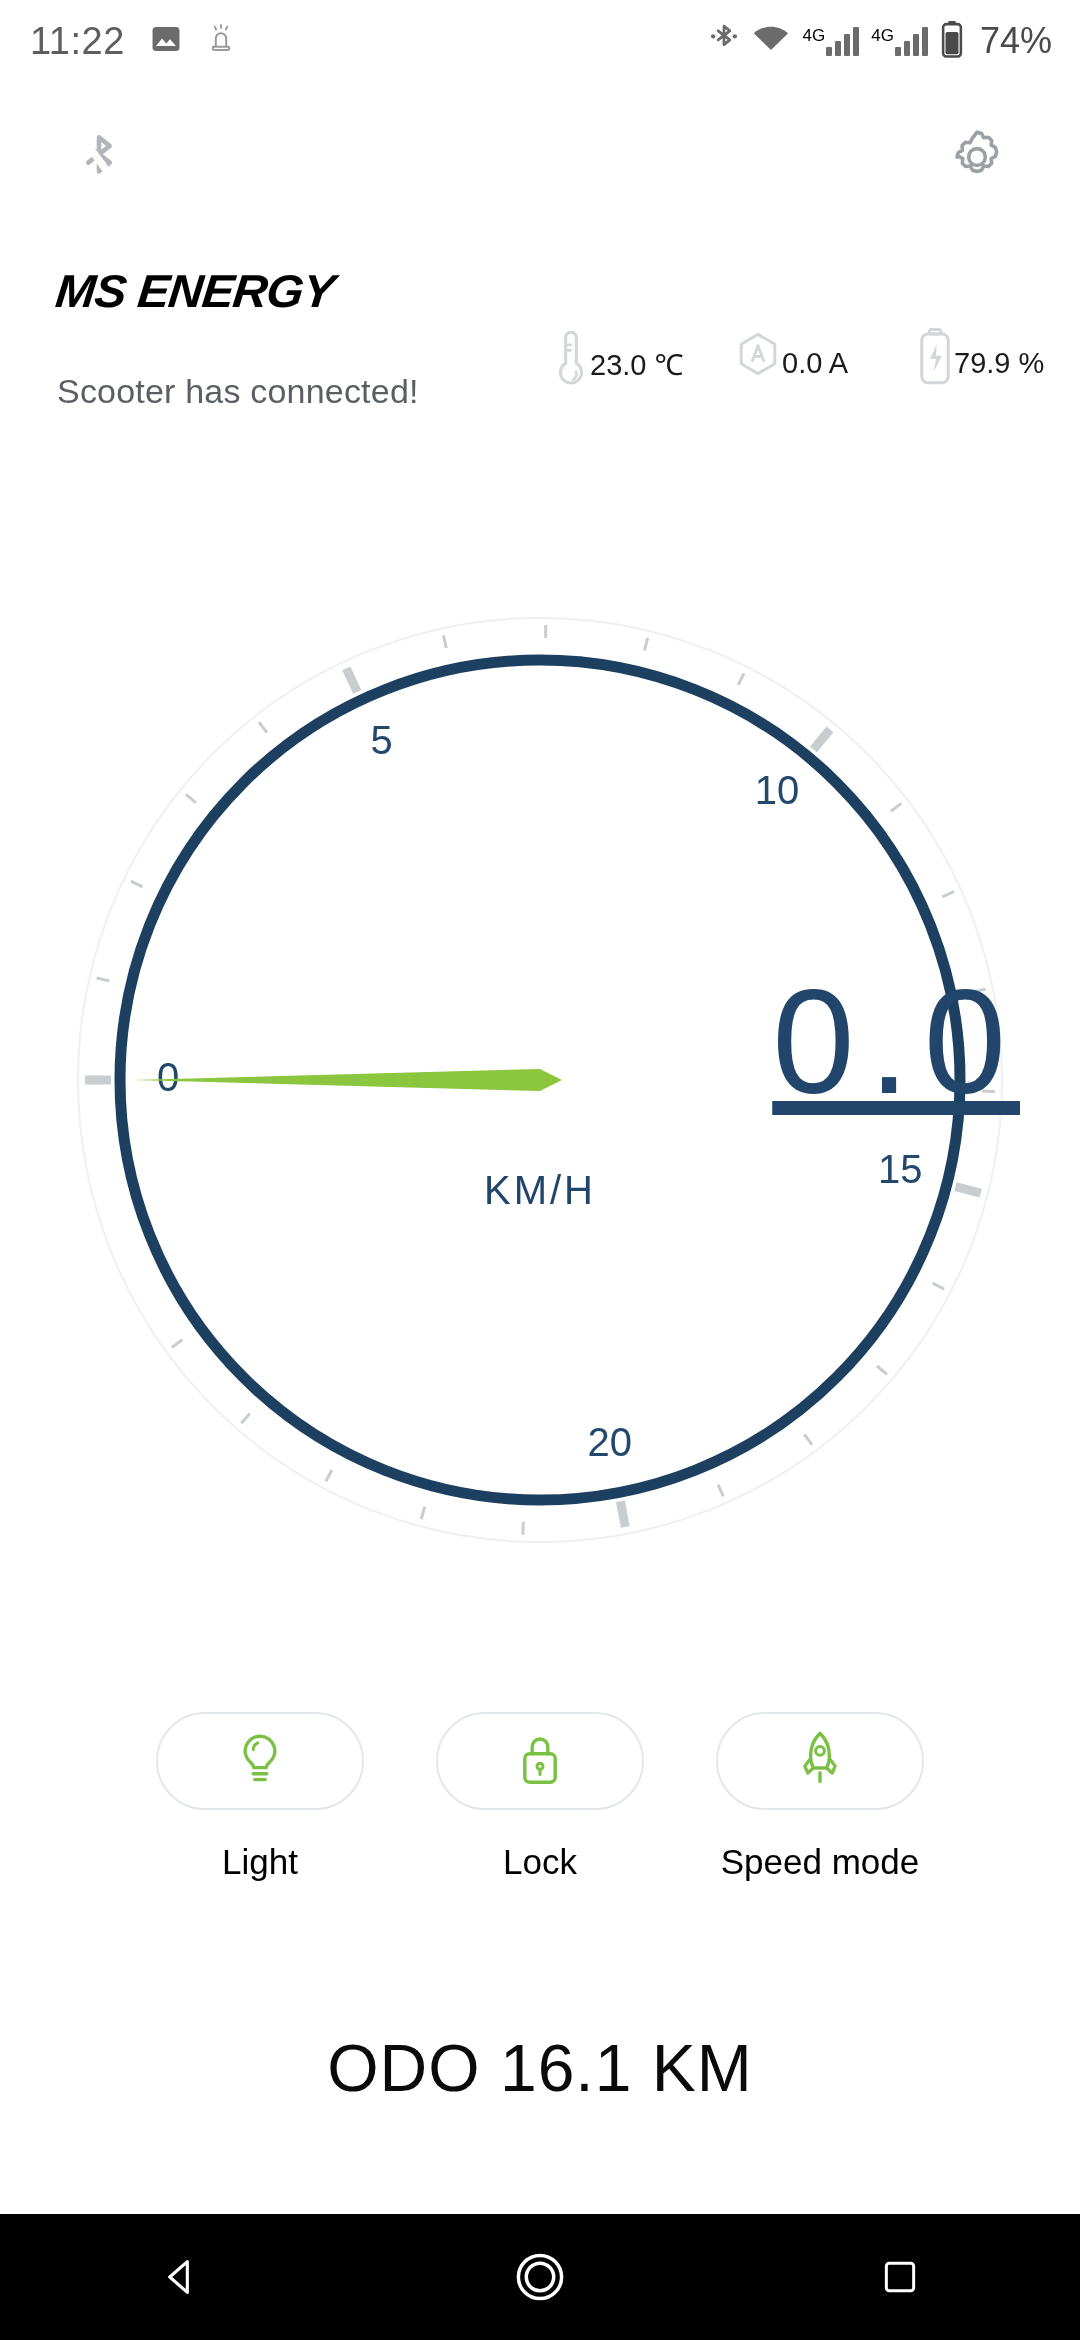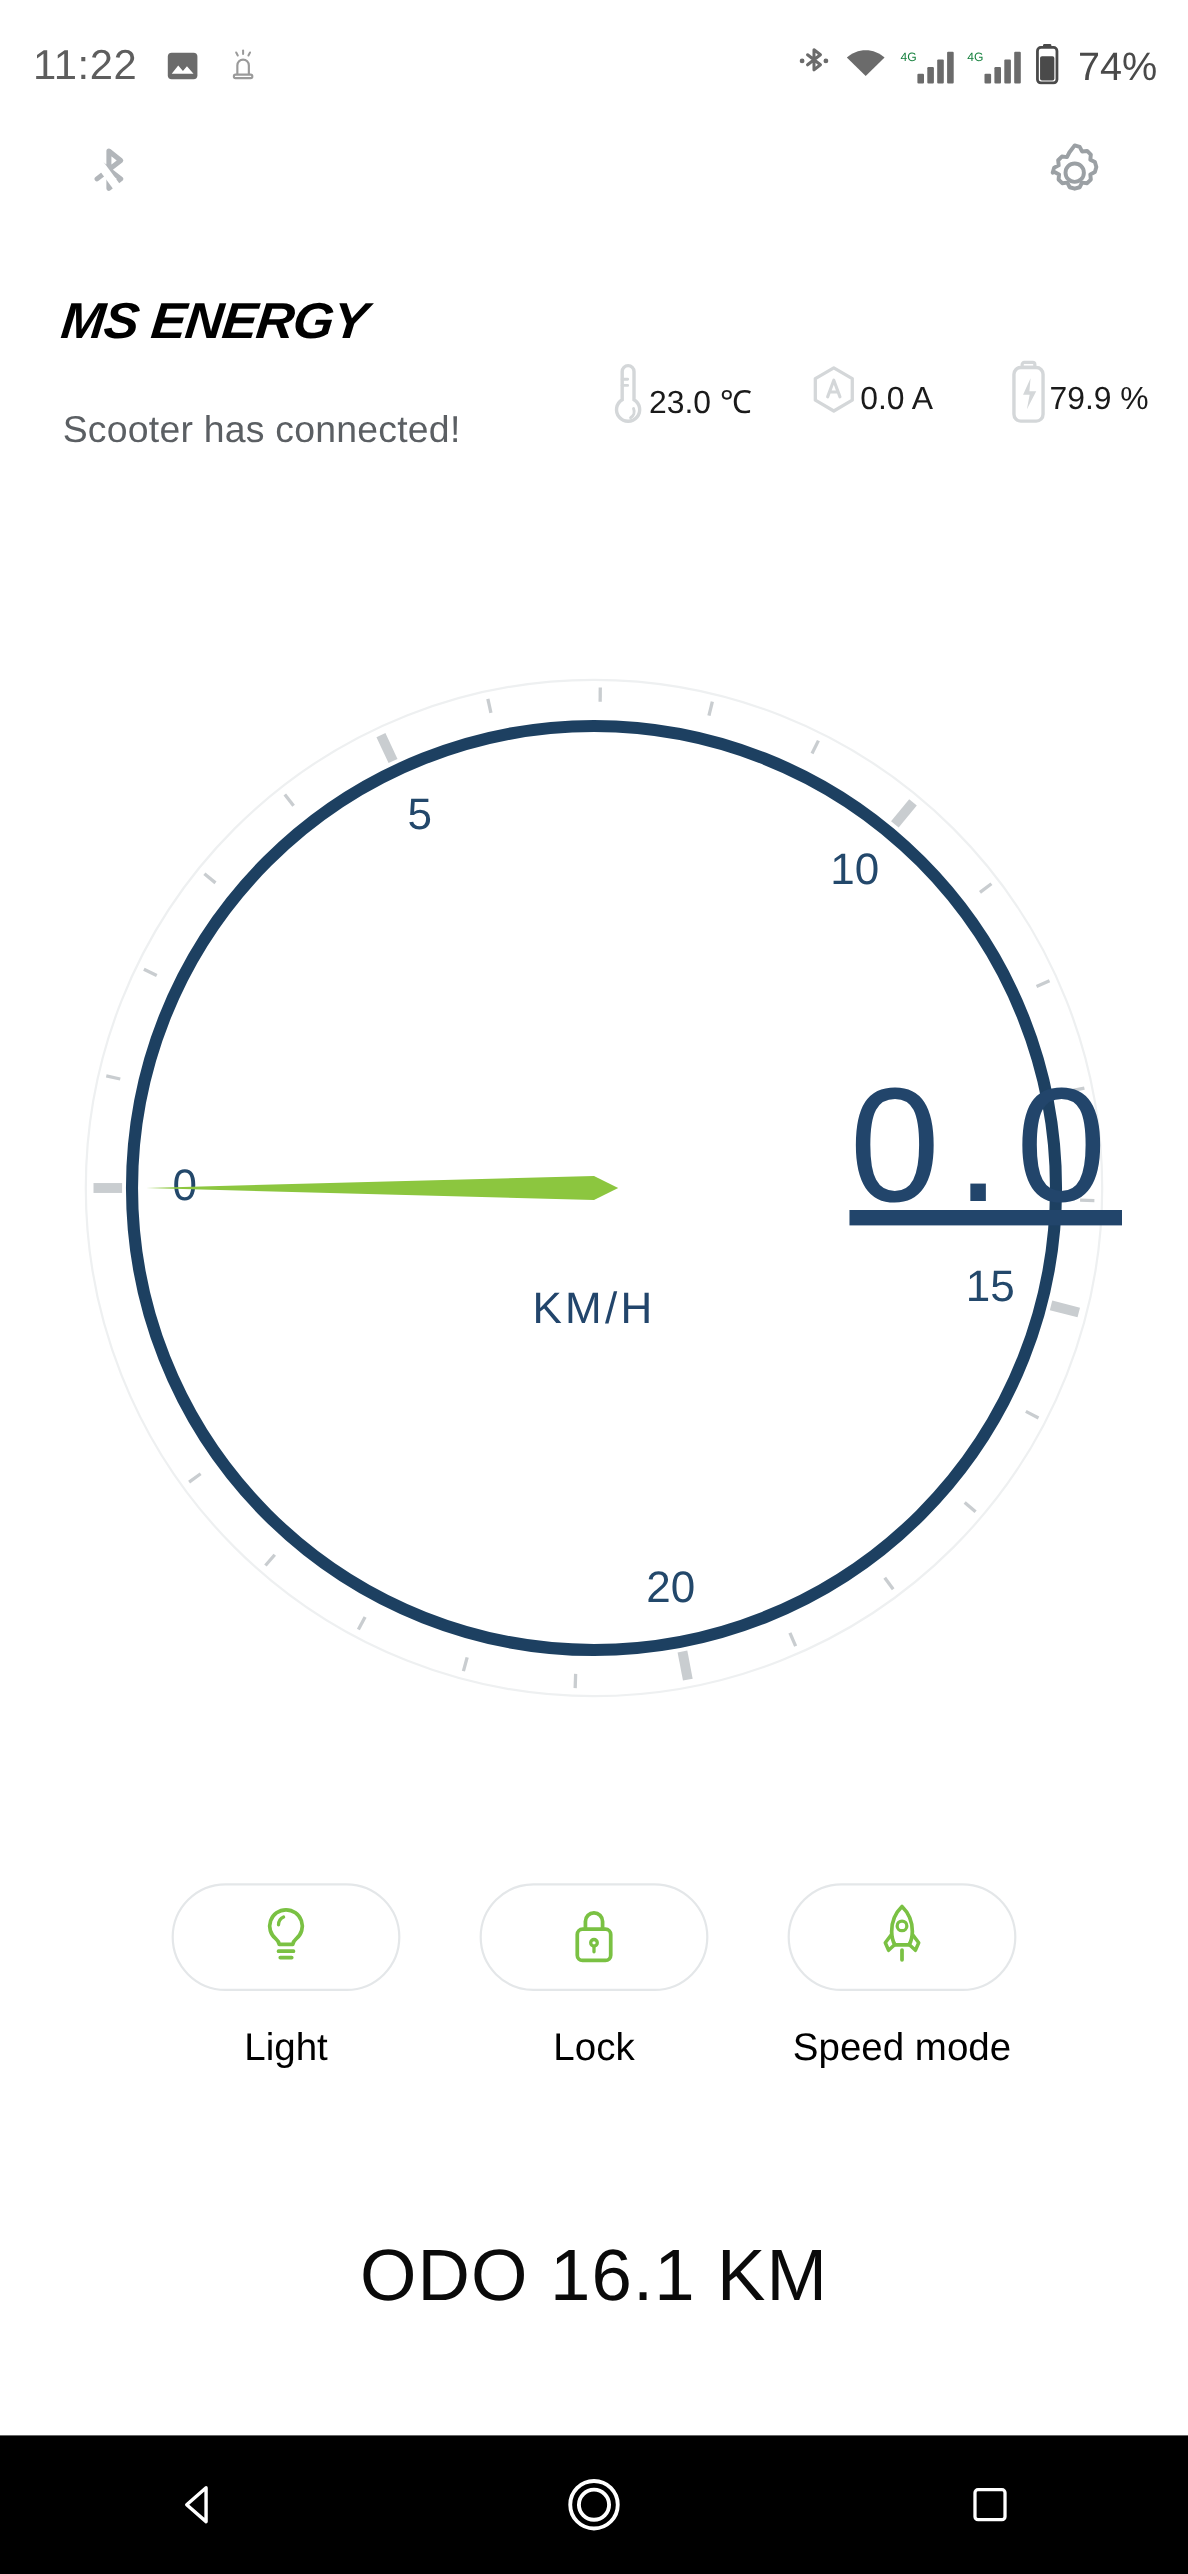--- a/index.html
+++ b/index.html
@@ -16,21 +16,21 @@
     -webkit-font-smoothing: antialiased;
   }
 
   
   .statusbar {
     position: absolute;
     top: 0; left: 0;
     width: 1080px;
     height: 82px;
     display: flex;
-    align-items: flex-end;
+    align-items: center;
     box-sizing: border-box;
     padding: 0 28px 0 30px;
     color: #6b6b6b;
   }
   .status-clock {
     font-size: 38px;
     letter-spacing: 0.5px;
     color: #5e5e5e;
     font-family: "Liberation Sans", sans-serif;
   }
@@ -41,22 +41,22 @@
     margin-left: 24px;
   }
   .status-right {
     margin-left: auto;
     display: flex;
     align-items: center;
     gap: 12px;
   }
   .sig-group { display: flex; align-items: flex-end; gap: 2px; }
   .sig-label {
-    font-size: 11px;
-    color: #15803d;
+    font-size: 17px;
+    color: #000000;
     align-self: flex-start;
     margin-bottom: 2px;
     margin-right: -1px;
   }
   .bars { display: flex; align-items: flex-end; gap: 3px; height: 30px; }
   .bars i { display:block; width: 6px; background: #6b6b6b; border-radius: 1px; }
   .bars i:nth-child(1){height: 9px;}
   .bars i:nth-child(2){height: 15px;}
   .bars i:nth-child(3){height: 22px;}
   .bars i:nth-child(4){height: 29px;}

